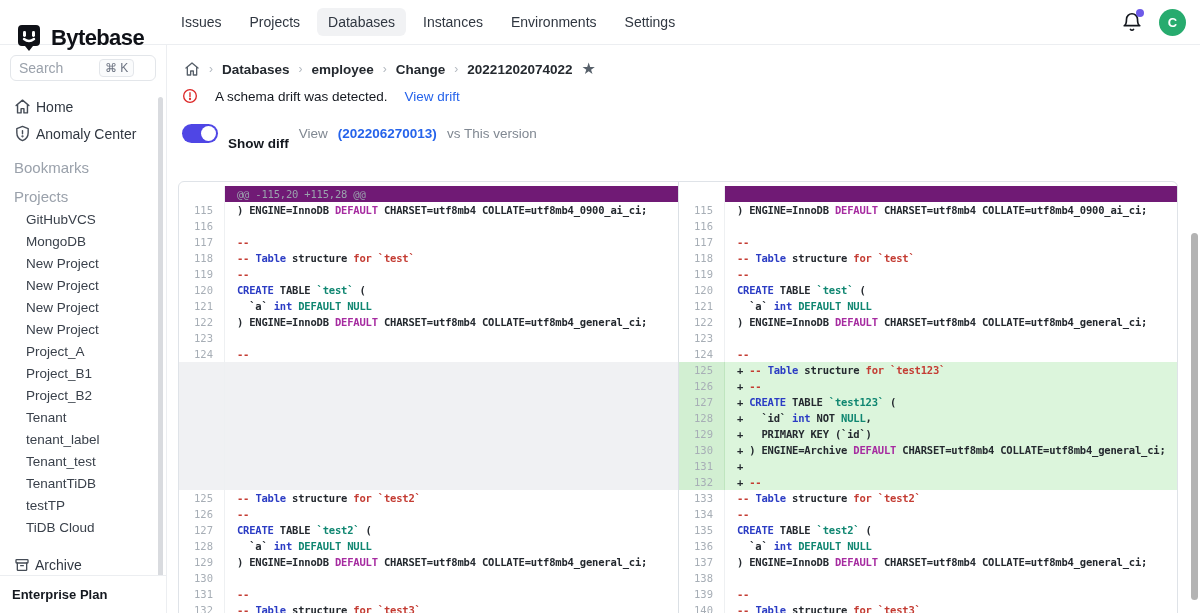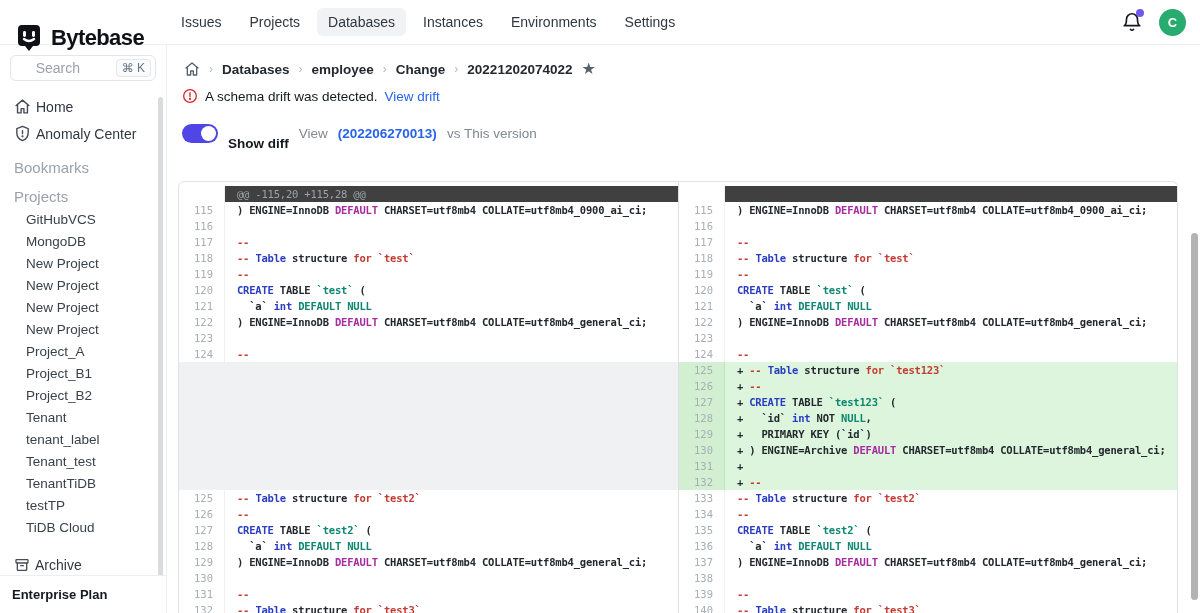--- a/index.html
+++ b/index.html
@@ -16,21 +16,21 @@
   .topnav-item.active { background:#f1f2f4; font-weight:500; }
   .top-right { margin-left:auto; display:flex; align-items:center; gap:16px; }
   .bell-wrap { position:relative; width:22px; height:22px; }
   .bell-dot { position:absolute; top:-2px; right:-1px; width:8px; height:8px; border-radius:50%; background:#6d5ae8; }
   .avatar { width:27px; height:27px; border-radius:50%; background:#27ab6e; color:#fff;
     display:flex; align-items:center; justify-content:center; font-size:13px; font-weight:700; }
 
   
   .sidebar { position:absolute; top:45px; left:0; bottom:0; width:167px;
     border-right:1px solid #eceef1; background:#fff; padding:10px 8px 0 8px; }
-  .searchbox { display:flex; align-items:center; justify-content:flex-end;
+  .searchbox { display:flex; align-items:center; justify-content:flex-start;
     border:1px solid #e3e6ea; border-radius:6px; padding:3px 4px 3px 8px; margin:0 2px 12px 2px; }
   .searchbox input { border:none; outline:none; width:80px; font-size:14px;
     font-family:"Liberation Sans",sans-serif; color:#3a414b; background:transparent; }
   .searchbox input::placeholder { color:#9aa1ab; }
   .kbd { font-size:12px; color:#6b7280; border:1px solid #e3e6ea; background:#fafbfc;
     border-radius:4px; padding:1px 5px; white-space:nowrap; }
   .side-item { display:flex; align-items:center; gap:5px; height:27px; padding:0 6px;
     font-size:14px; color:#303741; border-radius:5px; cursor:pointer; }
   .side-label { font-size:15px; color:#9aa1ab; margin:12px 6px 4px 6px; }
   .side-proj { height:22px; line-height:22px; padding-left:18px; font-size:13.5px;
@@ -40,21 +40,21 @@
     padding:11px 12px; font-size:13px; font-weight:700; color:#14181f; background:#fff; }
   .side-scroll { position:absolute; right:3px; top:52px; width:5px; height:498px;
     background:#d9dbdf; border-radius:3px; }
 
   
   .main { position:absolute; top:45px; left:167px; right:0; bottom:0; background:#fff; overflow:hidden; }
   .crumbs { display:flex; align-items:center; gap:9px; padding:16px 0 0 17px; font-size:13.5px; }
   .crumb { color:#24292f; font-weight:600; cursor:pointer; }
   .crumb-sep { color:#b3b9c0; font-size:12px; }
   .crumb-star { color:#57606a; font-size:16px; cursor:pointer; line-height:1; }
-  .alert-row { display:flex; align-items:center; gap:7px; padding:11px 0 0 15px; font-size:13.5px; }
+  .alert-row { display:flex; align-items:center; gap:17px; padding:11px 0 0 15px; font-size:13.5px; }
   .alert-text { color:#14181f; font-weight:500; }
   .alert-link { color:#2563eb; cursor:pointer; }
   .toggle-row { display:flex; align-items:center; gap:10px; padding:12px 0 0 15px; font-size:13.5px; }
   .toggle { width:36px; height:19px; border-radius:10px; background:#4f46e5; position:relative; cursor:pointer; }
   .toggle-knob { position:absolute; top:2px; right:2px; width:15px; height:15px; border-radius:50%; background:#fff; }
   .toggle-label { font-weight:700; color:#14181f;margin-top:20px; }
   .toggle-sub { color:#808892; }
   .toggle-prev-link { color:#2563eb; font-weight:600; cursor:pointer; }
 
   
@@ -63,21 +63,21 @@
   .diff-grid { display:grid; grid-template-columns:1fr 1fr; height:100%; }
   .dpanel { padding-top:4px; overflow:hidden; position:relative; }
   .dpanel.right { border-left:1px solid #dbe0e5; }
   .drow { display:flex; height:16px; }
   .ln { width:46px; flex:0 0 46px; text-align:right; padding-right:11px;
     font-family:"DejaVu Sans Mono",monospace; font-size:10.5px; line-height:16px;
     color:#a7aeb6; border-right:1px solid #eef0f2; }
   .code { flex:1; white-space:pre; overflow:hidden; padding-left:12px;
     font-family:"DejaVu Sans Mono",monospace; font-size:10.5px; line-height:16px;
     font-weight:600; color:#24292f; letter-spacing:-0.2px; }
-  .drow.hunk .code, .drow.hunkblank .code { background:#404040; color:#9aa3ad; font-weight:400; }
+  .drow.hunk .code, .drow.hunkblank .code { background:#701a75; color:#9aa3ad; font-weight:400; }
   .drow.add { background:#dcf5dc; }
   .drow.add .ln { background:#d2efd2; border-right-color:#bfe5bf; }
   .drow.spacer { background:#f0f1f3; }
   .tk-n { color:#24292f; }
   .tk-k { color:#2b3cc4; }
   .tk-r { color:#c43c33; }
   .tk-t { color:#0f8671; }
   .tk-p { color:#a62ba0; }
   .page-vscroll { position:fixed; right:2px; top:233px; width:7px; height:367px;
     background:#b3b3b3; border-radius:4px; cursor:pointer; z-index:9; }

